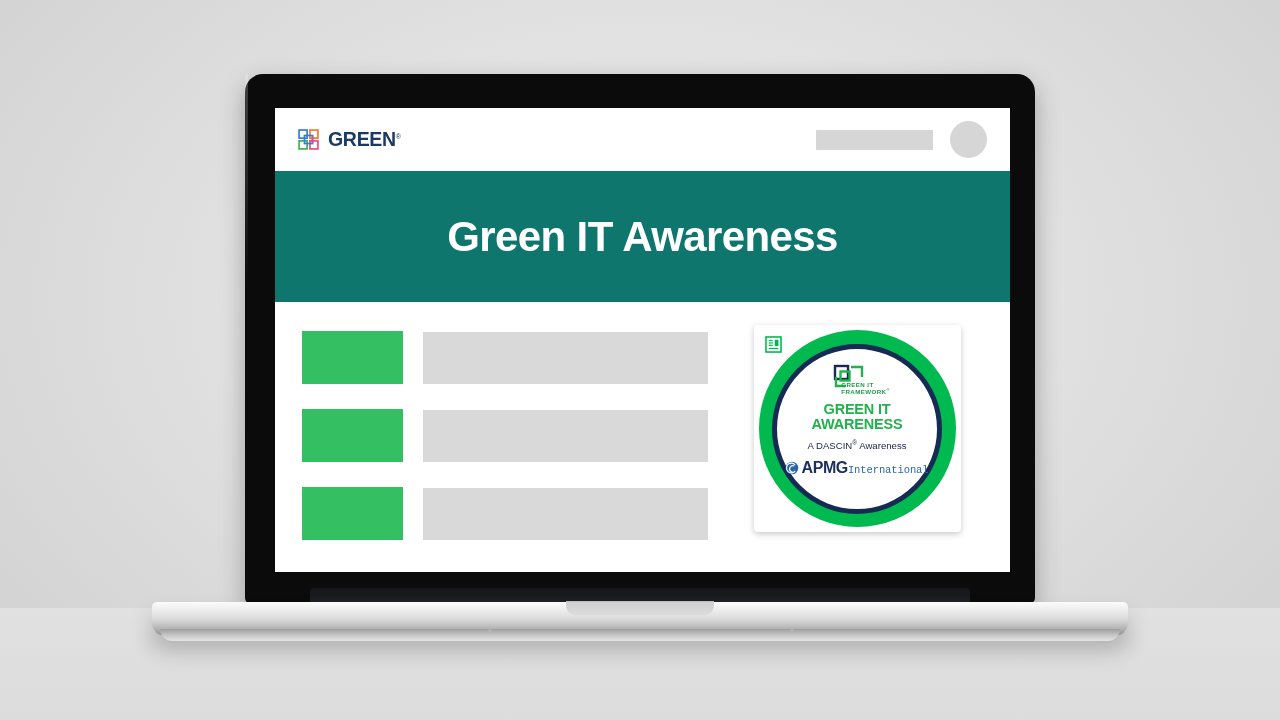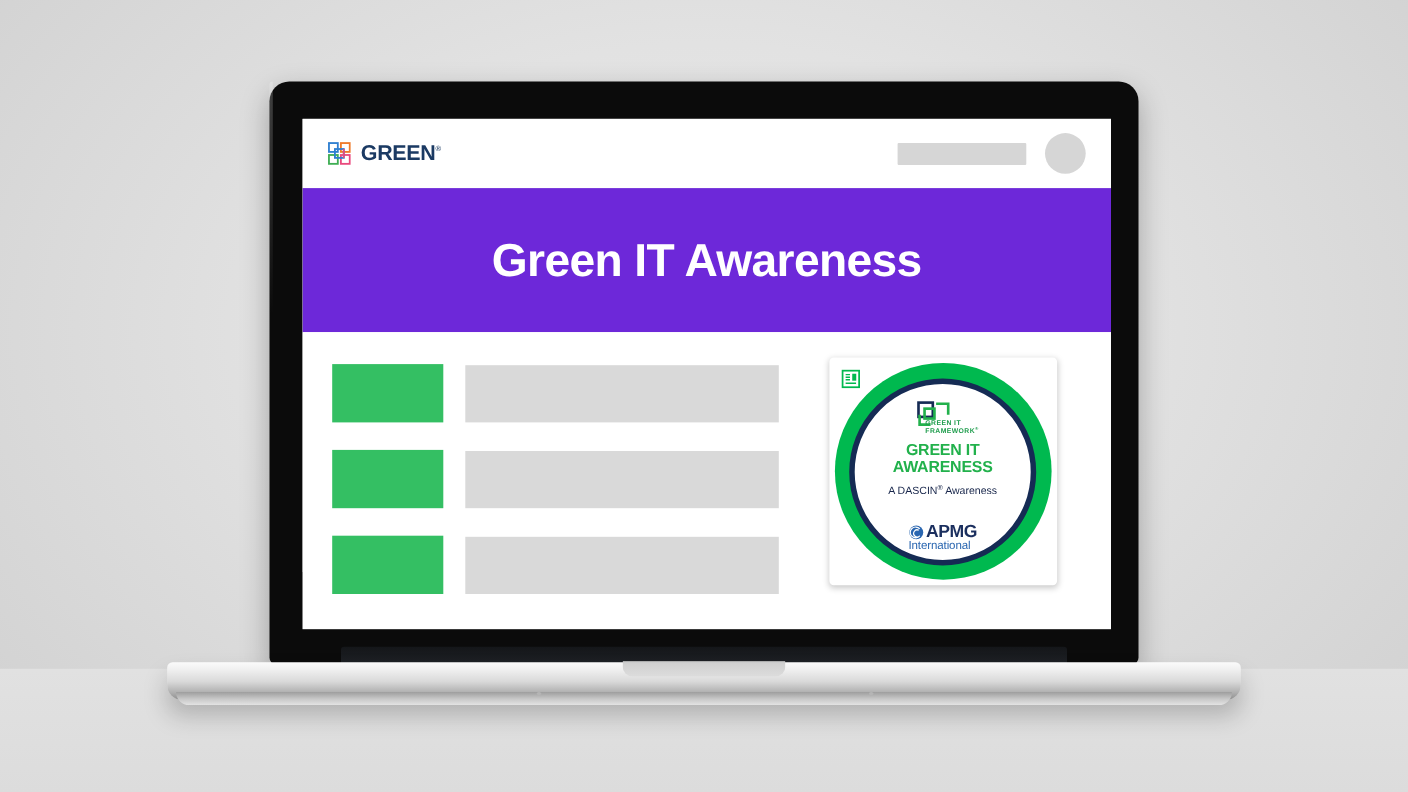--- a/index.html
+++ b/index.html
@@ -102,21 +102,21 @@
   .brand-text sup { font-size: 7px; vertical-align: super; font-weight: 400; }
 
   .header-right { display: flex; align-items: center; gap: 17px; }
   #header-placeholder-bar { width: 117px; height: 20px; background: #d6d6d6; border-radius: 1px; }
   #avatar { width: 37px; height: 37px; border-radius: 50%; background: #d6d6d6; }
 
   
   #title-banner {
     position: absolute; left: 0; top: 63px;
     width: 735px; height: 131px;
-    background: #6d28d9;
+    background: #0f766e;
     display: flex; align-items: center; justify-content: center;
   }
   #page-title {
     color: #ffffff;
     font-size: 42px;
     font-weight: 700;
     letter-spacing: -.6px;
   }
 
   
@@ -175,25 +175,25 @@
   .gif-words sup { font-size: 4px; vertical-align: super; }
   #badge-title {
     font-size: 14.5px; font-weight: 700; color: #22b14c;
     line-height: 1.05; text-align: center; letter-spacing: -.2px;
     margin-top: 2px;
   }
   #badge-sub {
     font-size: 9.6px; color: #17254a; margin-top: 7px; text-align: center;
   }
   #badge-sub sup { font-size: 6.5px; vertical-align: super; }
-  .apmg { margin-top: 24px; display: flex; flex-direction: column; align-items: flex-start; }
+  .apmg { margin-top: 9px; display: flex; flex-direction: row; align-items: flex-end; }
   .apmg-row { display: flex; align-items: center; gap: 2px; }
   .apmg-swirl { width: 14px; height: 14px; display: block; }
   .apmg-name { font-size: 16px; font-weight: 700; color: #1b2f5e; letter-spacing: -.4px; line-height: 1; }
-  .apmg-intl { font-size: 10.5px; color: #2a66b0; letter-spacing: -.1px; line-height: 1.1; margin-top: -1px; }
+  .apmg-intl { font-size: 10.5px; color: #2a66b0; letter-spacing: -.1px; line-height: 1.1; margin-top: -1px; font-family: Liberation Mono, monospace; }
 </style>
 </head>
 <body>
 
 <div id="stage">
   <div id="floor"></div>
 
   <div id="laptop">
 
     <div id="lid"></div>

